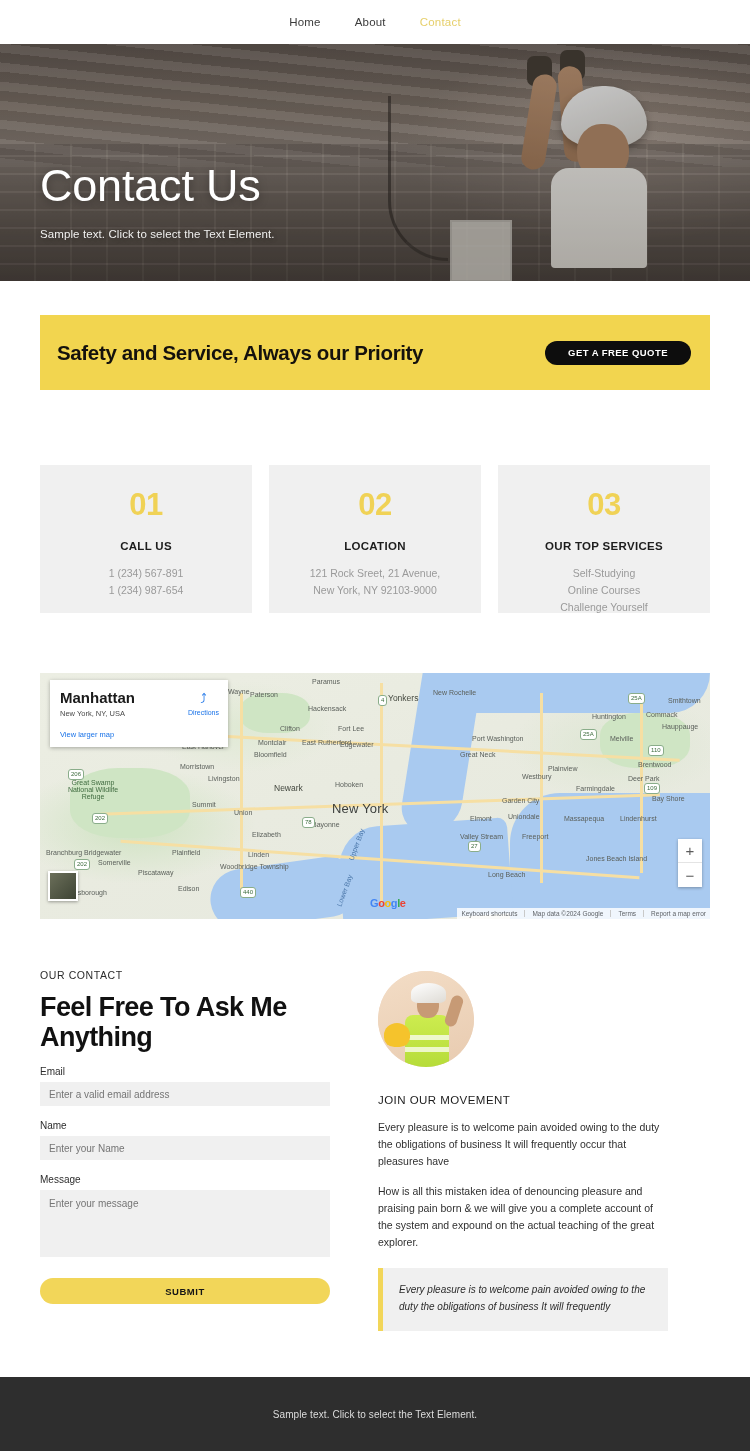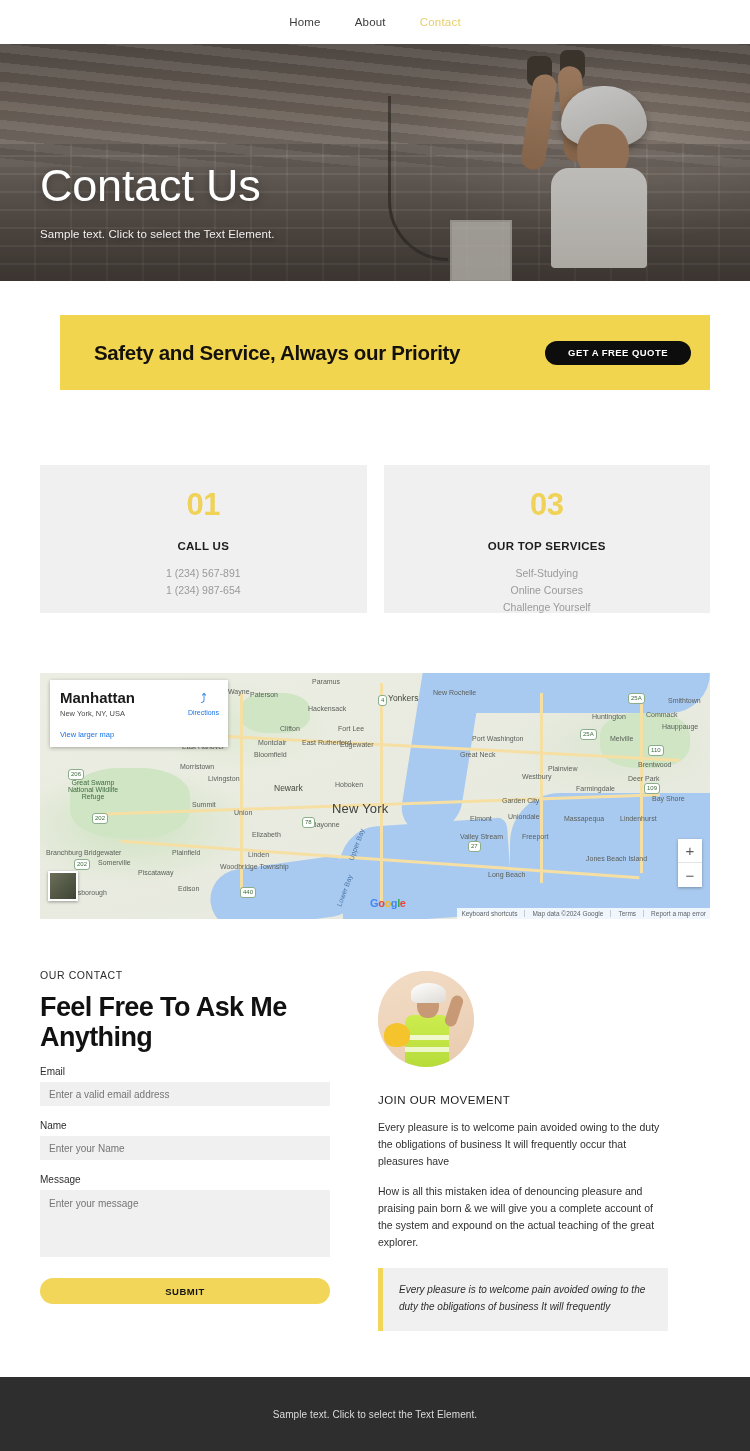--- a/index.html
+++ b/index.html
@@ -139,22 +139,21 @@
   }
 
   
   .cta-wrap { padding: 34px 40px 0 40px; }
   .cta-banner {
     background: #f2d54f;
     height: 75px;
     display: flex;
     align-items: center;
     justify-content: space-between;
-    padding: 0 19px 0 34px;
-    margin-left: 20px;
+    padding: 0 19px 0 17px;
   }
   .cta-title {
     font-size: 20.5px;
     font-weight: 700;
     color: #14110d;
     letter-spacing: -.35px;
   }
   .cta-button {
     background: #0d0d0d;
     color: #ffffff;
@@ -486,20 +485,28 @@
   </div>
 </section>
 
 <section class="cards">
   <div class="card">
     <div class="card-num">01</div>
     <div class="card-label">CALL US</div>
     <div class="card-lines">
       <div class="card-line">1 (234) 567-891</div>
       <div class="card-line">1 (234) 987-654</div>
+    </div>
+  </div>
+  <div class="card">
+    <div class="card-num">02</div>
+    <div class="card-label">LOCATION</div>
+    <div class="card-lines">
+      <div class="card-line">121 Rock Sreet, 21 Avenue,</div>
+      <div class="card-line">New York, NY 92103-9000</div>
     </div>
   </div>
   <div class="card">
     <div class="card-num">03</div>
     <div class="card-label">OUR TOP SERVICES</div>
     <div class="card-lines">
       <div class="card-line">Self-Studying</div>
       <div class="card-line">Online Courses</div>
       <div class="card-line">Challenge Yourself</div>
     </div>

